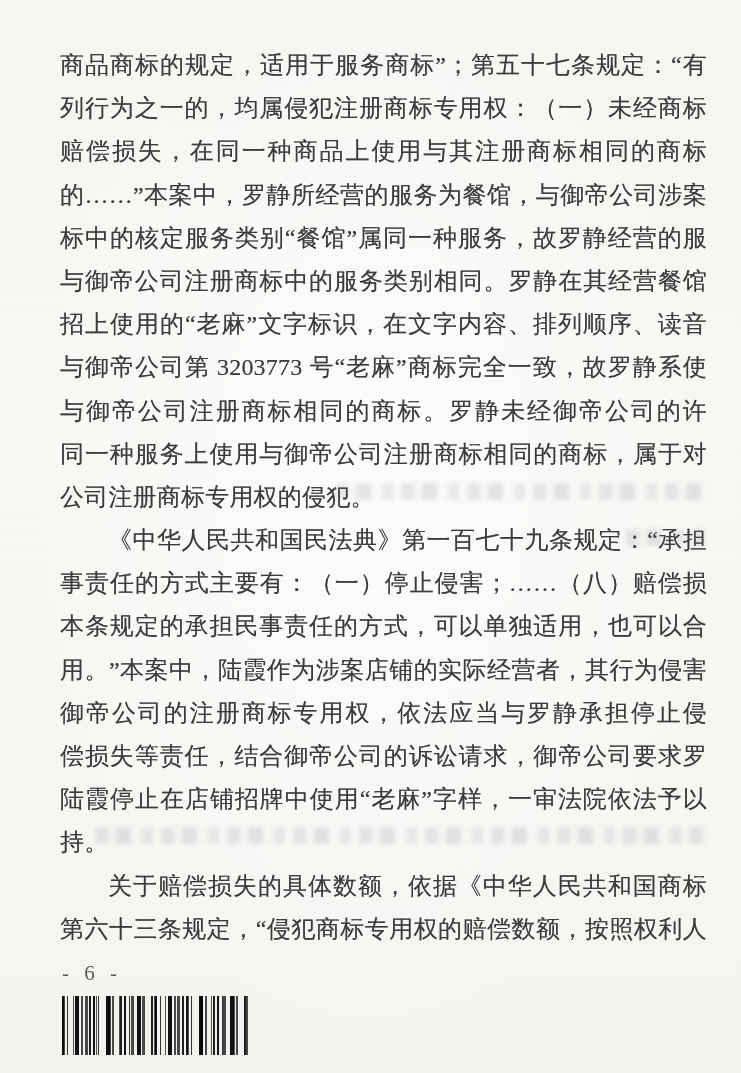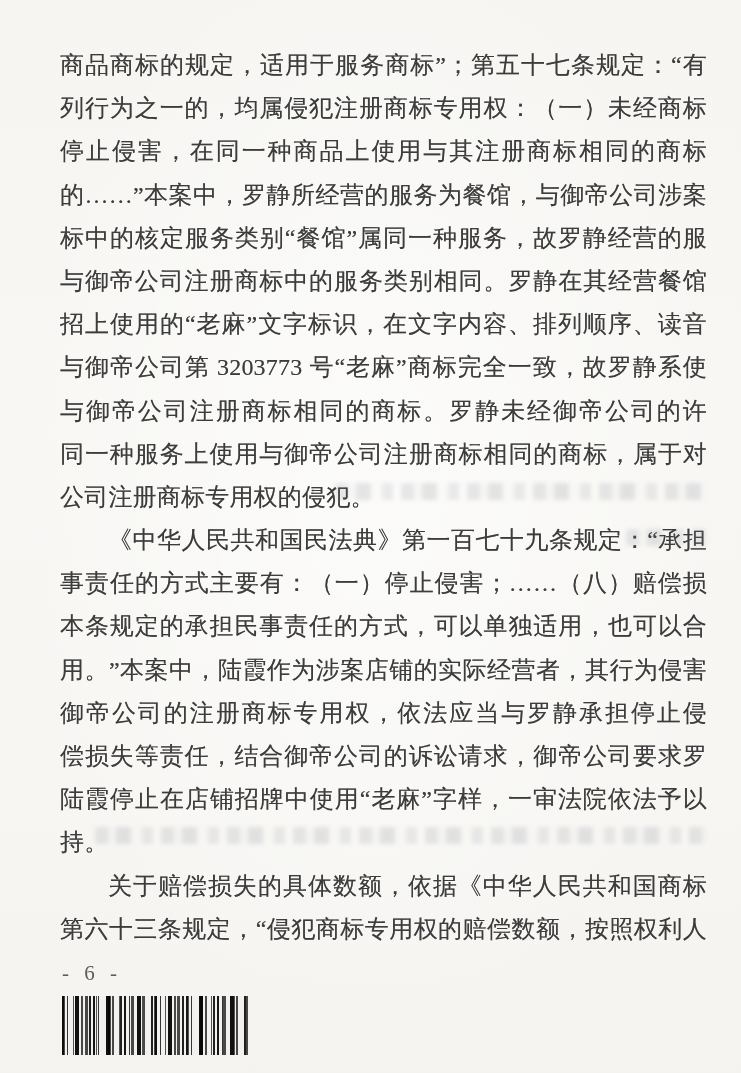--- a/index.html
+++ b/index.html
@@ -88,21 +88,21 @@
       linear-gradient(0deg, #f2f1ee 0 100%);
   }
 </style>
 </head>
 <body>
 
 <div class="page">
   <div class="text-block" id="text-block">
       <div class="line justified">商品商标的规定，适用于服务商标”；第五十七条规定：“有下</div>
       <div class="line justified">列行为之一的，均属侵犯注册商标专用权：（一）未经商标注册</div>
-      <div class="line justified">停止侵害，在同一种商品上使用与其注册商标相同的商标</div>
+      <div class="line justified">赔偿损失，在同一种商品上使用与其注册商标相同的商标</div>
       <div class="line justified">的……”本案中，罗静所经营的服务为餐馆，与御帝公司涉案商</div>
       <div class="line justified">标中的核定服务类别“餐馆”属同一种服务，故罗静经营的服务</div>
       <div class="line justified">与御帝公司注册商标中的服务类别相同。罗静在其经营餐馆的店</div>
       <div class="line justified">招上使用的“老麻”文字标识，在文字内容、排列顺序、读音等</div>
       <div class="line justified">与御帝公司第 3203773 号“老麻”商标完全一致，故罗静系使用</div>
       <div class="line justified">与御帝公司注册商标相同的商标。罗静未经御帝公司的许可，在</div>
       <div class="line justified">同一种服务上使用与御帝公司注册商标相同的商标，属于对御帝</div>
       <div class="line no-justify">公司注册商标专用权的侵犯。</div>
       <div class="line justified indent">《中华人民共和国民法典》第一百七十九条规定：“承担民</div>
       <div class="line justified">事责任的方式主要有：（一）停止侵害；……（八）赔偿损失；</div>

